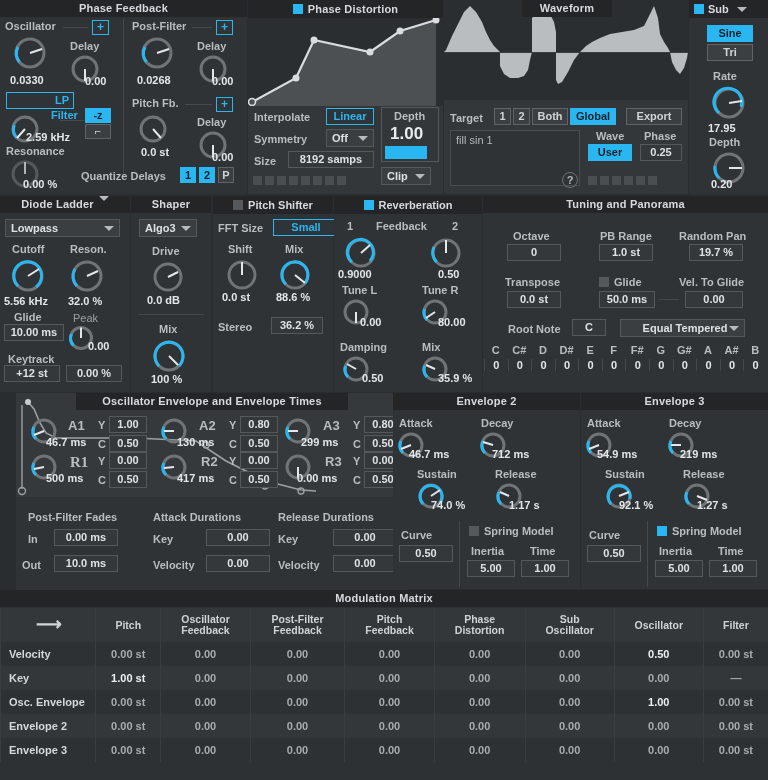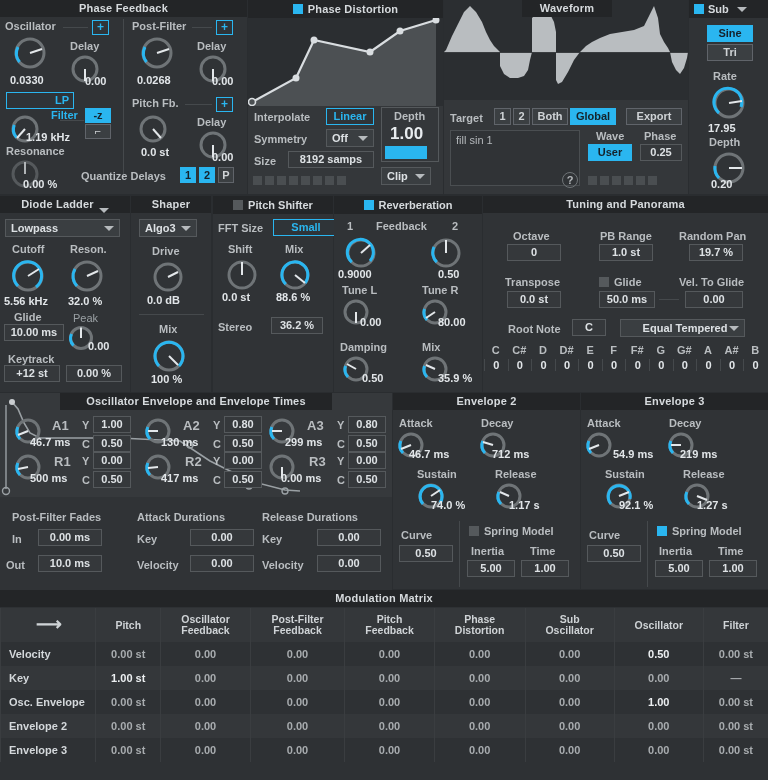--- a/index.html
+++ b/index.html
@@ -98,21 +98,21 @@
   <div class="val" style="position:absolute;left:85px;top:75px;">0.00</div>
 
   <div class="btn cyan-out" style="position:absolute;left:6px;top:92px;width:68px;padding-left:44px;">LP Filter</div>
   <div class="knob" style="position:absolute;left:8px;top:112px;">
     <svg width="34" height="34" viewBox="0 0 34 34">
         <circle cx="17" cy="17" r="12" fill="none" stroke="#6f7477" stroke-width="3"></circle>
         <path d="M 8.5 25.5 A 12 12 0 0 1 6.3 13" fill="none" stroke="#2ab6f0" stroke-width="3"></path>
         <line x1="17" y1="17" x2="9" y2="26" stroke="#e3e7ea" stroke-width="2"></line>
       </svg>
   </div>
-  <div class="val" style="position:absolute;left:26px;top:131px;">1.19 kHz</div>
+  <div class="val" style="position:absolute;left:26px;top:131px;">2.59 kHz</div>
   <div class="sep" style="left:60px;top:120px;width:24px;height:1px;"></div>
   <div class="btn on" style="position:absolute;left:85px;top:108px;width:26px;height:15px;line-height:13px;">-z</div>
   <div class="btn" style="position:absolute;left:85px;top:124px;width:26px;height:15px;line-height:13px;"><span>⌐</span></div>
 
   <div class="lbl" style="position:absolute;left:6px;top:145px;">Resonance</div>
   <div class="knob" style="position:absolute;left:8px;top:157px;">
     <svg width="34" height="34" viewBox="0 0 34 34">
         <circle cx="17" cy="17" r="12" fill="none" stroke="#55595c" stroke-width="3"></circle>
         <line x1="17" y1="17" x2="17" y2="5" stroke="#b0b4b7" stroke-width="2"></line>
       </svg>
@@ -243,21 +243,21 @@
     <svg width="40" height="40" viewBox="0 0 40 40">
         <circle cx="20" cy="20" r="14" fill="none" stroke="#6f7477" stroke-width="3"></circle>
         <path d="M 10 30 A 14 14 0 0 1 6 18" fill="none" stroke="#2ab6f0" stroke-width="3"></path>
         <line x1="20" y1="20" x2="33" y2="20" stroke="#e3e7ea" stroke-width="2"></line>
       </svg>
   </div>
   <div class="val" style="position:absolute;left:22px;top:178px;">0.20</div>
 </div>
 
 <div class="panel" style="left:0;top:196px;width:130px;height:196px;">
-  <div class="hdr" style="display:flex;align-items:flex-end;justify-content:center;gap:5px;">
+  <div class="hdr" style="display:flex;align-items:flex-start;justify-content:center;gap:5px;">
     <span>Diode Ladder</span>
     <span style="width:0;height:0;border-left:5px solid transparent;border-right:5px solid transparent;border-top:5px solid #b6babd;"></span>
   </div>
   <div class="sel" style="position:absolute;left:5px;top:23px;width:115px;"><span>Lowpass</span><span class="car"></span></div>
   <div class="lbl" style="position:absolute;left:12px;top:47px;">Cutoff</div>
   <div class="knob" style="position:absolute;left:8px;top:60px;">
     <svg width="40" height="40" viewBox="0 0 40 40">
         <circle cx="20" cy="20" r="14" fill="none" stroke="#6f7477" stroke-width="3"></circle>
         <path d="M 10 30 A 14 14 0 1 1 28 31" fill="none" stroke="#2ab6f0" stroke-width="3"></path>
         <line x1="20" y1="20" x2="31" y2="13" stroke="#e3e7ea" stroke-width="2"></line>
@@ -467,21 +467,21 @@
         <div class="lbl">A#</div>
         <div class="val" style="margin-top:3px;border-left:1px solid #45494c;">0</div>
       </div>
     <div style="flex:1;text-align:center;">
         <div class="lbl">B</div>
         <div class="val" style="margin-top:3px;border-left:1px solid #45494c;">0</div>
       </div>
   </div>
 </div>
 
-<div class="panel" style="left:0;top:393px;width:392px;height:248px;">
+<div class="panel" style="left:16px;top:393px;width:392px;height:248px;">
   <div style="position:absolute;left:0;top:0;width:392px;height:104px;background:#36393c;"></div>
   <div class="hdr" style="position:absolute;left:60px;top:0;width:272px;">Oscillator Envelope and Envelope Times</div>
   <svg style="position:absolute;left:0;top:0;" width="392" height="104">
     <polyline points="12,9 18,16 24,30 30,40 40,45 60,45 120,45 180,48 210,68 250,88 285,97 300,98" fill="none" stroke="#9aa0a4" stroke-width="1.6"></polyline>
     <circle cx="12" cy="9" r="3" fill="#c9cdd0"></circle>
     <circle cx="190" cy="52" r="3" fill="none" stroke="#9aa0a4" stroke-width="1.4"></circle>
     <circle cx="249" cy="93" r="3" fill="none" stroke="#9aa0a4" stroke-width="1.4"></circle>
     <circle cx="285" cy="98" r="3" fill="none" stroke="#9aa0a4" stroke-width="1.4"></circle>
     <circle cx="6" cy="98" r="3.5" fill="none" stroke="#9aa0a4" stroke-width="1.4"></circle>
     <line x1="6" y1="12" x2="6" y2="96" stroke="#9aa0a4" stroke-width="1.4"></line>
@@ -529,21 +529,21 @@
   <div class="lbl" style="position:absolute;left:337px;top:45px;">C</div>
   <div class="field" style="position:absolute;left:348px;top:42px;width:38px;">0.50</div>
 
   <div class="knob" style="position:absolute;left:12px;top:58px;">
       <svg width="32" height="32" viewBox="0 0 32 32">
         <circle cx="16" cy="16" r="11" fill="none" stroke="#6f7477" stroke-width="3"></circle>
         <path d="M 8 24 A 11 11 0 0 1 5.8 12" fill="none" stroke="#2ab6f0" stroke-width="3"></path>
         <line x1="16" y1="16" x2="6" y2="18" stroke="#e3e7ea" stroke-width="2"></line>
       </svg>
     </div>
-  <div class="lbl" style="position:absolute;left:54px;top:61px;font-size:13px;">R1</div>
+  <div class="lbl" style="position:absolute;left:54px;top:61px;font-size:15px;font-family:Liberation Serif, serif;">R1</div>
   <div class="val" style="position:absolute;left:30px;top:79px;">500 ms</div>
   <div class="lbl" style="position:absolute;left:82px;top:62px;">Y</div>
   <div class="field" style="position:absolute;left:93px;top:59px;width:38px;">0.00</div>
   <div class="lbl" style="position:absolute;left:82px;top:81px;">C</div>
   <div class="field" style="position:absolute;left:93px;top:78px;width:38px;">0.50</div>
 
   <div class="knob" style="position:absolute;left:142px;top:58px;">
       <svg width="32" height="32" viewBox="0 0 32 32">
         <circle cx="16" cy="16" r="11" fill="none" stroke="#6f7477" stroke-width="3"></circle>
         <path d="M 8 24 A 11 11 0 0 1 5.8 12" fill="none" stroke="#2ab6f0" stroke-width="3"></path>
@@ -643,21 +643,21 @@
 <div class="panel" style="left:581px;top:393px;width:187px;height:196px;">
   <div class="hdr">Envelope 3</div>
   <div class="lbl" style="position:absolute;left:6px;top:24px;">Attack</div>
   <div class="knob" style="position:absolute;left:2px;top:36px;">
       <svg width="32" height="32" viewBox="0 0 32 32">
         <circle cx="16" cy="16" r="11" fill="none" stroke="#6f7477" stroke-width="3"></circle>
         <path d="M 8 24 A 11 11 0 0 1 5.8 12" fill="none" stroke="#2ab6f0" stroke-width="3"></path>
         <line x1="16" y1="16" x2="6" y2="20" stroke="#e3e7ea" stroke-width="2"></line>
       </svg>
     </div>
-  <div class="val" style="position:absolute;left:16px;top:55px;margin-left:16px;">54.9 ms</div>
+  <div class="val" style="position:absolute;left:16px;top:55px;">54.9 ms</div>
   <div class="lbl" style="position:absolute;left:88px;top:24px;">Decay</div>
   <div class="knob" style="position:absolute;left:84px;top:36px;">
       <svg width="32" height="32" viewBox="0 0 32 32">
         <circle cx="16" cy="16" r="11" fill="none" stroke="#6f7477" stroke-width="3"></circle>
         <path d="M 8 24 A 11 11 0 0 1 5.8 12" fill="none" stroke="#2ab6f0" stroke-width="3"></path>
         <line x1="16" y1="16" x2="6" y2="16" stroke="#e3e7ea" stroke-width="2"></line>
       </svg>
     </div>
   <div class="val" style="position:absolute;left:99px;top:55px;">219 ms</div>
   <div class="lbl" style="position:absolute;left:24px;top:75px;">Sustain</div>

